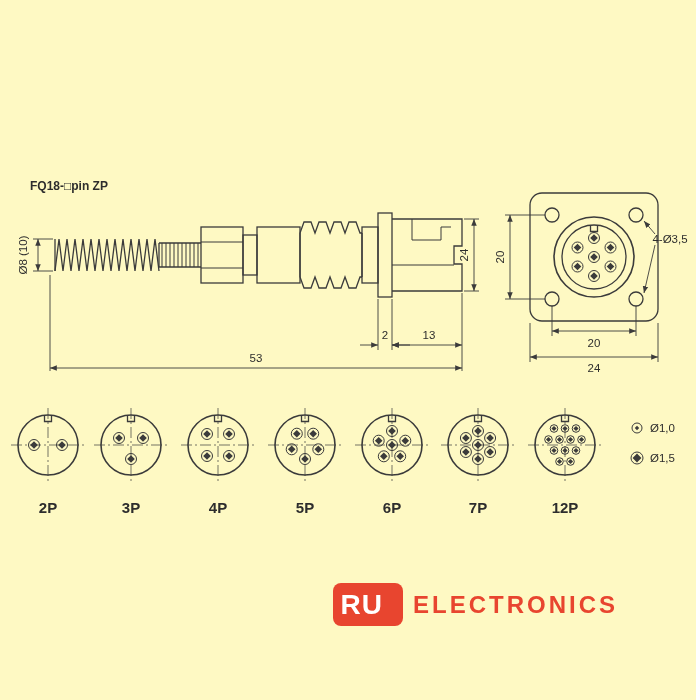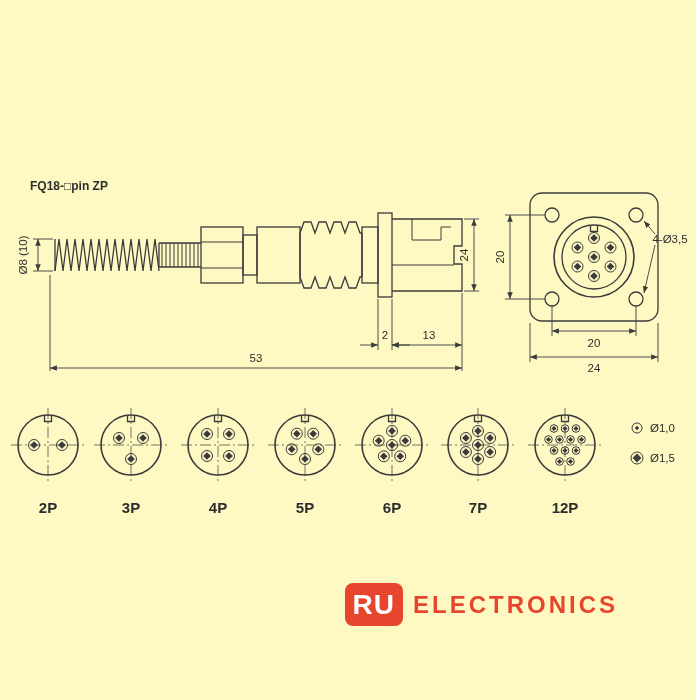--- a/index.html
+++ b/index.html
@@ -11,21 +11,21 @@
   .thin{fill:none;stroke:var(--line,#3b3b3b);stroke-width:1;}
   .dim{fill:none;stroke:var(--line,#3b3b3b);stroke-width:0.9;}
   .cl{fill:none;stroke:var(--line,#3b3b3b);stroke-width:0.7;stroke-dasharray:11 3 2 3;}
   .fillp{fill:var(--line,#3b3b3b);stroke:none;}
   text{fill:#2d2d2d;}
   .dimtext{font-size:11.5px;}
   .plabel{font-size:15px;font-weight:bold;text-anchor:middle;}
   .title-text{font-size:12px;font-weight:bold;}
   .logo{position:absolute;right:78px;top:583px;display:flex;align-items:center;gap:10px;font-weight:bold;}
   .logo-badge{background:var(--logo-red,#e8452f);color:#fff;font-size:28px;line-height:1;
-              padding:8px 8px 7px 8px;border-radius:8px;letter-spacing:1px;}
+              padding:8px 20px 7px 8px;border-radius:8px;letter-spacing:1px;}
   .logo-text{color:var(--logo-red,#e8452f);font-size:24px;letter-spacing:3px;}
 </style>
 </head>
 <body>
 
 <div id="stage">
 
 <svg width="700" height="700" viewBox="0 0 700 700">
   <defs>
     <marker id="ar" viewBox="0 0 10 10" refX="9.5" refY="5" markerWidth="8" markerHeight="8" orient="auto-start-reverse">

